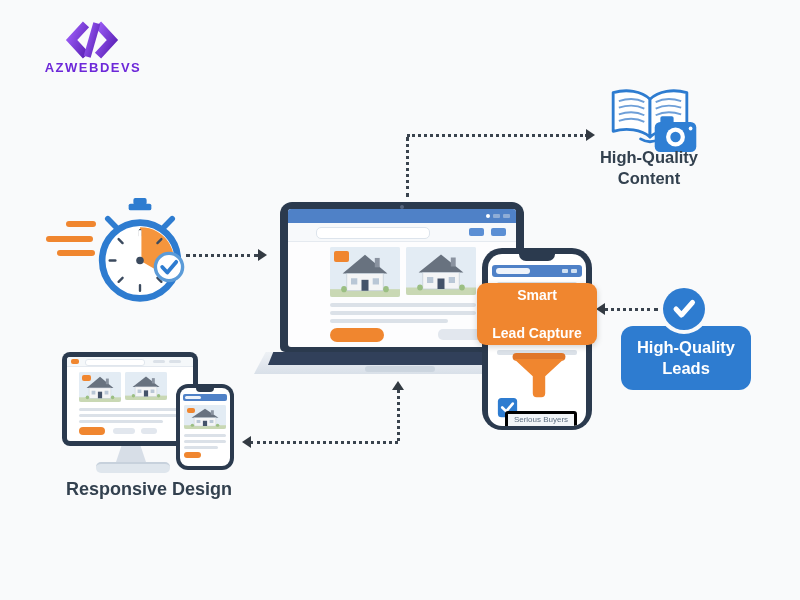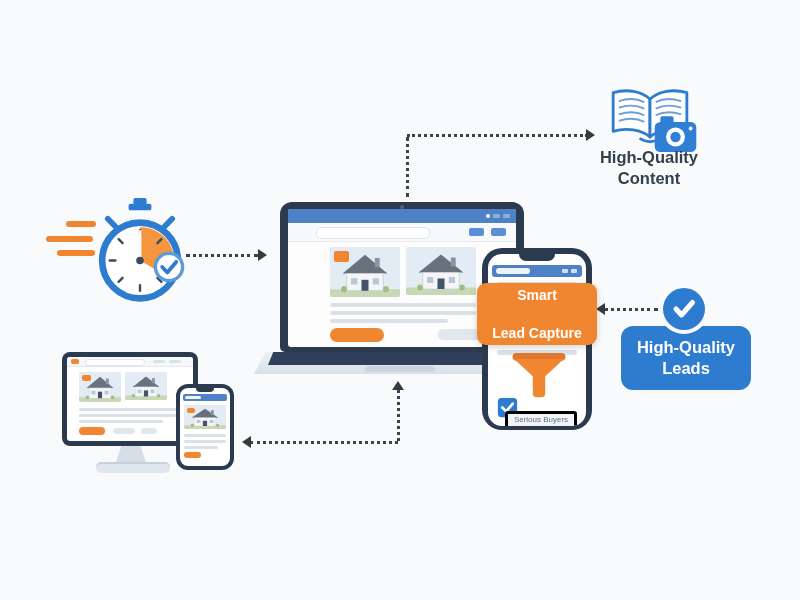--- a/index.html
+++ b/index.html
@@ -96,20 +96,34 @@
         <rect x="24" y="34" width="52" height="22" fill="#f4f5f6" stroke="#c2ccd6" stroke-width="1"></rect>
         <rect x="45" y="42" width="10" height="14" fill="#44536a"></rect>
         <rect x="30" y="40" width="9" height="8" fill="#b9c7d6"></rect>
         <rect x="61" y="40" width="9" height="8" fill="#b9c7d6"></rect>
         <circle cx="20" cy="54" r="4" fill="#9bbf83"></circle>
         <circle cx="80" cy="54" r="4" fill="#9bbf83"></circle>
       </g>
     </defs>
   </svg>
 
+  <div class="abs" style="left:38px;top:18px;width:110px;height:62px;">
+    <svg class="abs" style="left:24px;top:2px;" width="60" height="40" viewBox="0 0 100 64">
+      <defs>
+        <linearGradient id="pg" x1="0" y1="0" x2="1" y2="1">
+          <stop offset="0" stop-color="#9b5cf6"></stop>
+            <stop offset="1" stop-color="#5b21b6"></stop>
+        </linearGradient>
+      </defs>
+      <path d="M40,6 L16,32 L40,58" fill="none" stroke="url(#pg)" stroke-width="14" stroke-linejoin="miter"></path>
+      <path d="M60,6 L84,32 L60,58" fill="none" stroke="url(#pg)" stroke-width="14"></path>
+      <path d="M58,4 L42,60" fill="none" stroke="url(#pg)" stroke-width="12"></path>
+    </svg>
+    <div class="abs logo-text" style="left:0;top:42px;width:110px;">AZWEBDEVS</div>
+  </div>
 
   <div class="abs speed" style="left:66px;top:221px;width:30px;"></div>
   <div class="abs speed" style="left:46px;top:236px;width:47px;"></div>
   <div class="abs speed" style="left:57px;top:250px;width:38px;"></div>
 
   <svg class="abs" style="left:92px;top:198px;" width="96" height="106" viewBox="0 0 100 112">
     <rect x="43" y="0" width="14" height="7" rx="2" fill="#2e7cd0"></rect>
     <rect x="38" y="6" width="24" height="7" rx="2" fill="#2e7cd0"></rect>
     <g stroke="#2e7cd0" stroke-width="6" stroke-linecap="round">
       <line x1="16" y1="22" x2="24" y2="30"></line>
@@ -280,19 +294,20 @@
       <svg width="42" height="24" viewBox="0 0 100 64" preserveAspectRatio="none">
           <use href="#house-art"></use>
         </svg>
       <div class="abs tag" style="left:3px;top:3px;width:8px;height:5px;"></div>
     </div>
     <div class="abs gline" style="left:4px;top:46px;width:42px;height:3px;"></div>
     <div class="abs gline" style="left:4px;top:52px;width:42px;height:3px;"></div>
     <div class="abs gline" style="left:4px;top:58px;width:34px;height:3px;"></div>
     <div class="abs btn-orange" style="left:4px;top:64px;width:17px;height:6px;border-radius:3px;"></div>
   </div>
+  <div class="abs feature-label" style="left:38px;top:479px;width:222px;font-size:18px;">Responsive Design</div>
 
   <div class="abs dot-v" style="left:397px;top:390px;height:51px;"></div>
   <div class="abs arr arr-u" style="left:392px;top:381px;"></div>
   <div class="abs dot-h" style="left:250px;top:441px;width:148px;"></div>
   <div class="abs arr arr-l" style="left:242px;top:436px;"></div>
 
 </div>
 
 </body></html>

